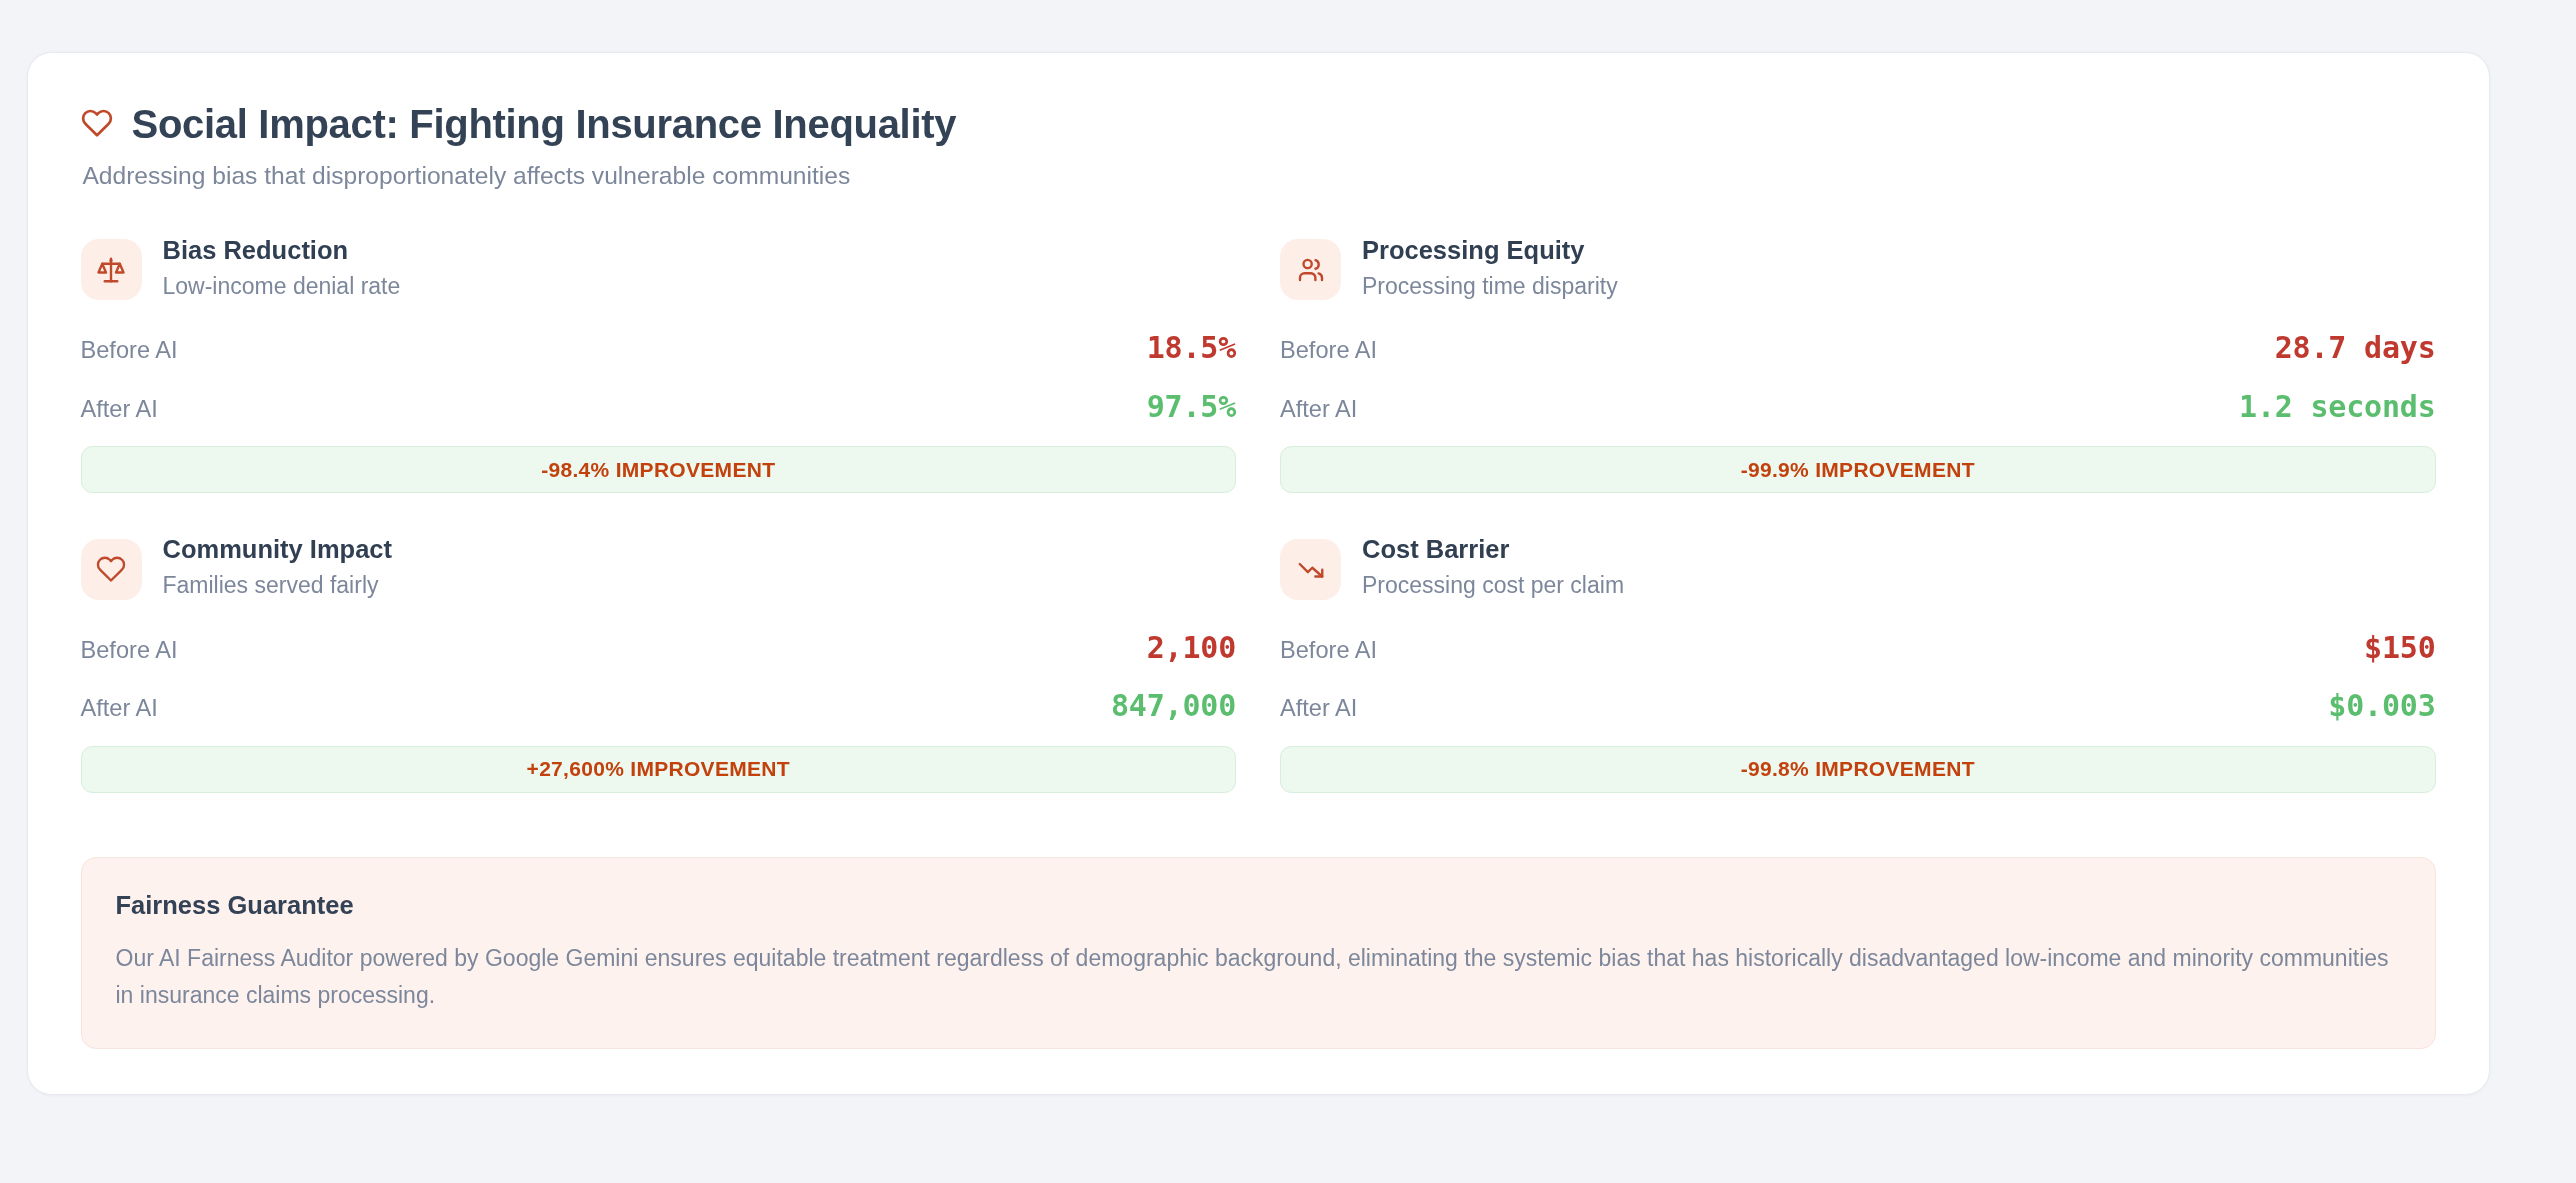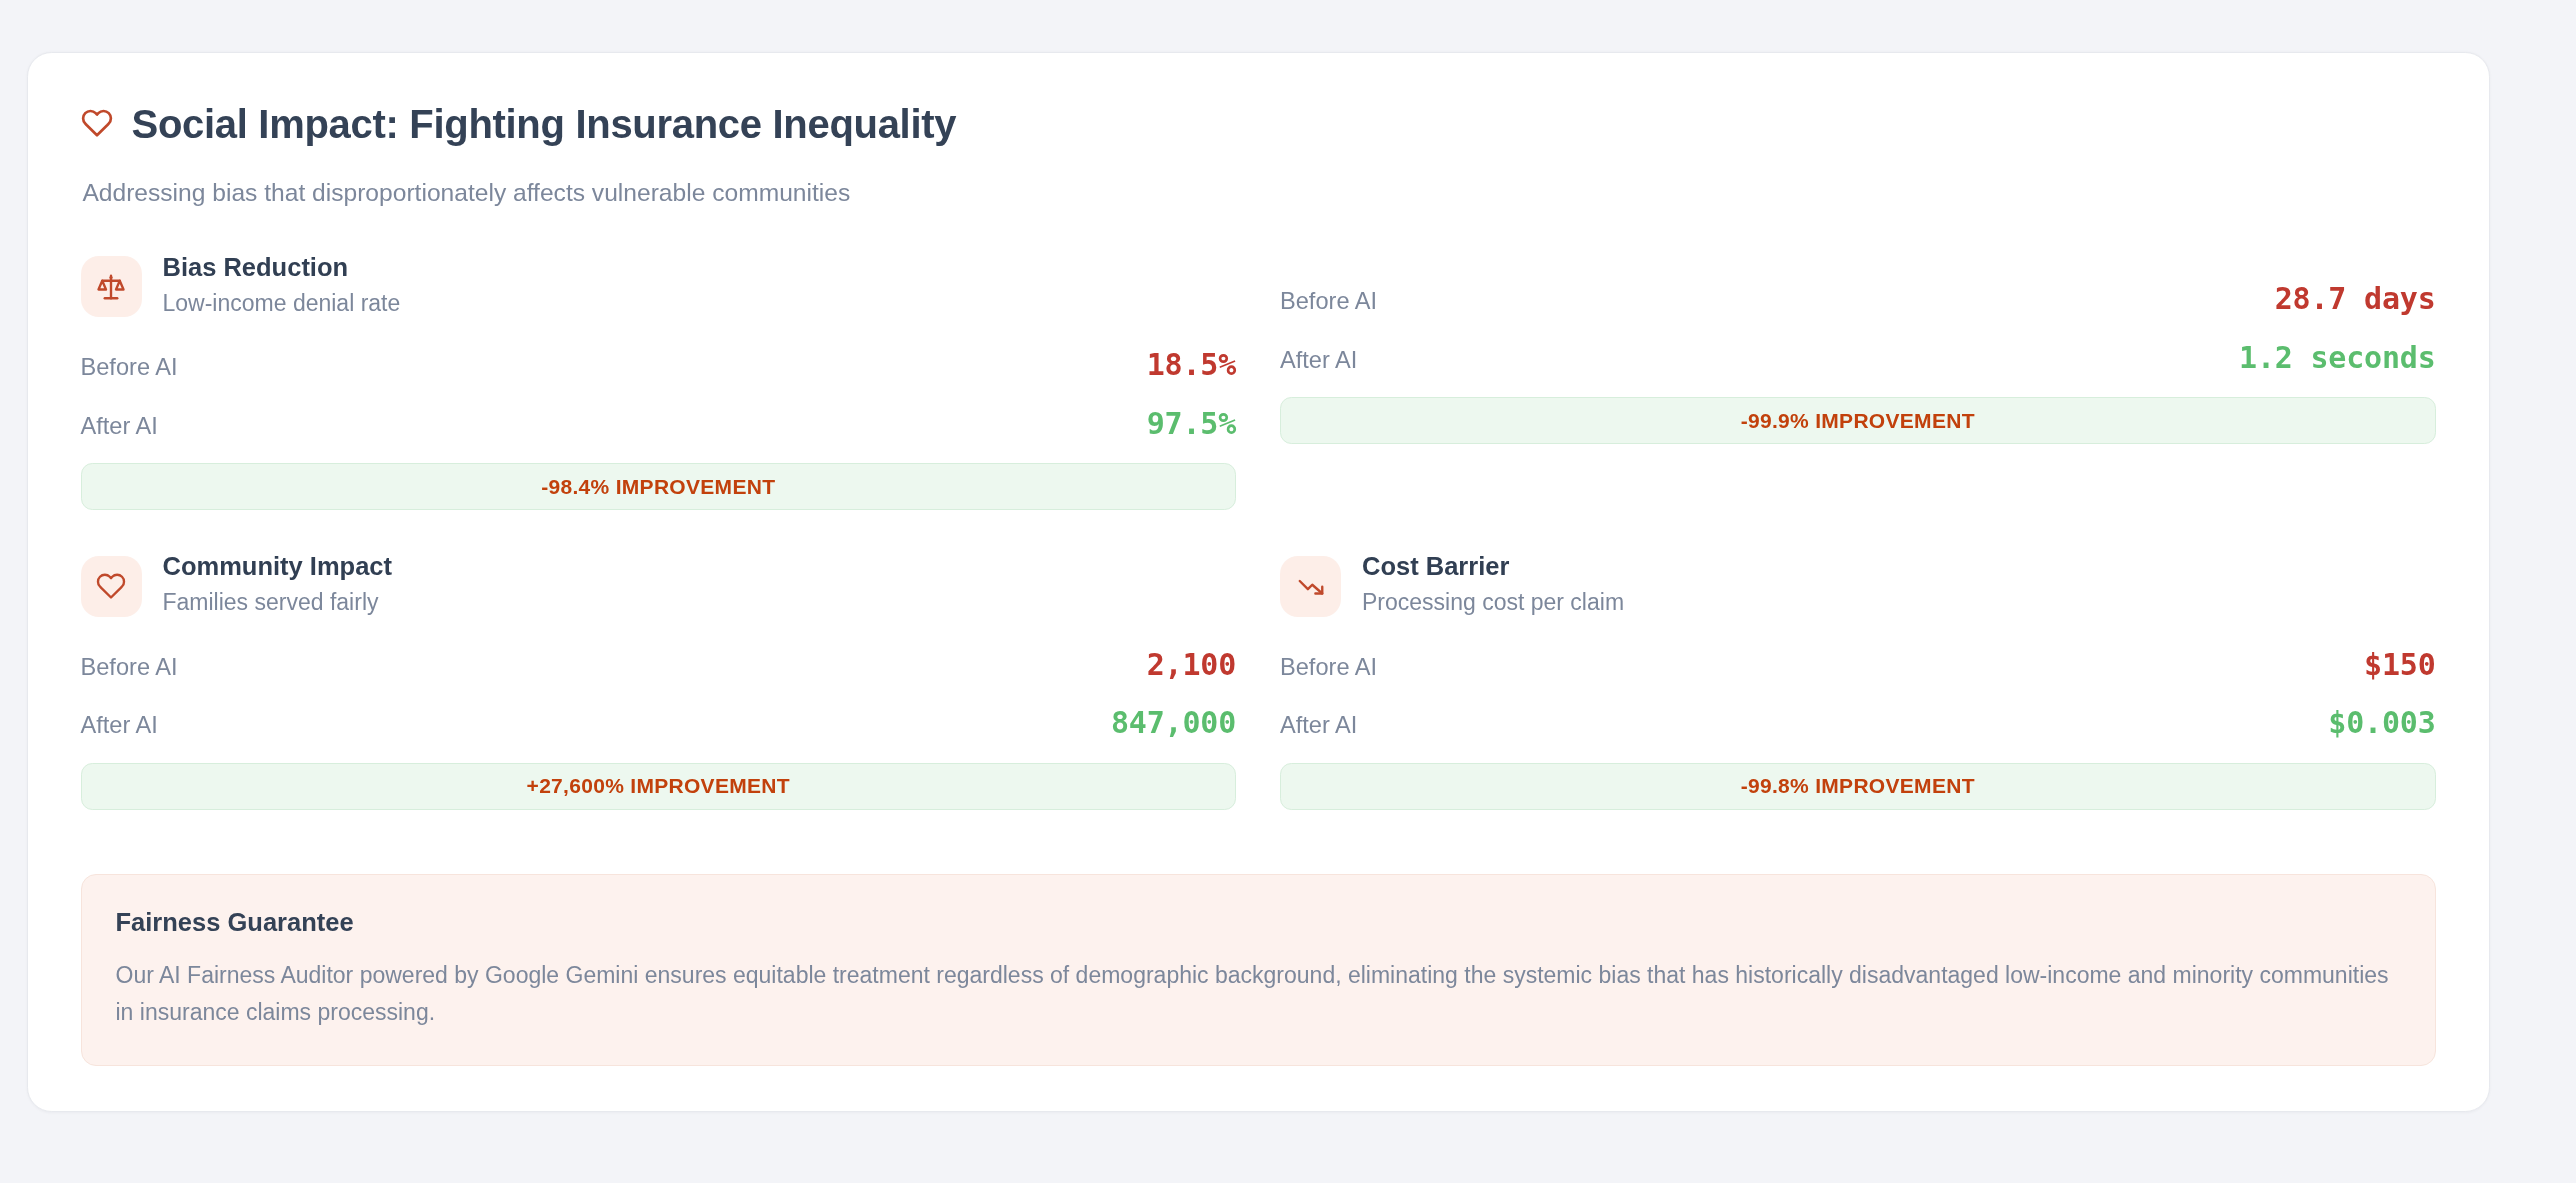--- a/index.html
+++ b/index.html
@@ -38,21 +38,21 @@
   }
   .title-row .heart-ico { flex: 0 0 auto; display: block; }
   .panel-title {
     font-size: 40px;
     font-weight: bold;
     color: #344256;
     letter-spacing: -0.3px;
     line-height: 1.1;
   }
   .panel-subtitle {
-    margin-top: 31px;
+    margin-top: 14px;
     margin-left: 1.9px;
     font-size: 24.6px;
     color: #7c879b;
     line-height: 1.3;
   }
 
   
   .metrics-grid {
     margin-top: 42px;
     display: grid;
@@ -194,20 +194,34 @@
           </div>
           <div class="metric-row">
             <span class="row-label">After AI</span>
             <span class="row-value after">97.5%</span>
           </div>
         </div>
         <div class="improve-badge">-98.4% IMPROVEMENT</div>
       </div>
 
       <div class="metric-card">
+        <div class="metric-head">
+          <div class="metric-icon">
+            <svg width="30" height="30" viewBox="0 0 24 24" fill="none" stroke="#c0492b" stroke-width="1.9" stroke-linecap="round" stroke-linejoin="round">
+              <path d="M15.5 20v-1.8a3.6 3.6 0 0 0-3.6-3.6H6.8a3.6 3.6 0 0 0-3.6 3.6V20"></path>
+              <circle cx="9.3" cy="7.2" r="3.3"></circle>
+              <path d="M20.8 20v-1.8a3.6 3.6 0 0 0-2.7-3.5"></path>
+              <path d="M15.6 4.1a3.6 3.6 0 0 1 0 6.9"></path>
+            </svg>
+          </div>
+          <div class="metric-heading-text">
+            <div class="metric-label">Processing Equity</div>
+            <div class="metric-sublabel">Processing time disparity</div>
+          </div>
+        </div>
         <div class="metric-rows">
           <div class="metric-row">
             <span class="row-label">Before AI</span>
             <span class="row-value before">28.7 days</span>
           </div>
           <div class="metric-row">
             <span class="row-label">After AI</span>
             <span class="row-value after">1.2 seconds</span>
           </div>
         </div>

